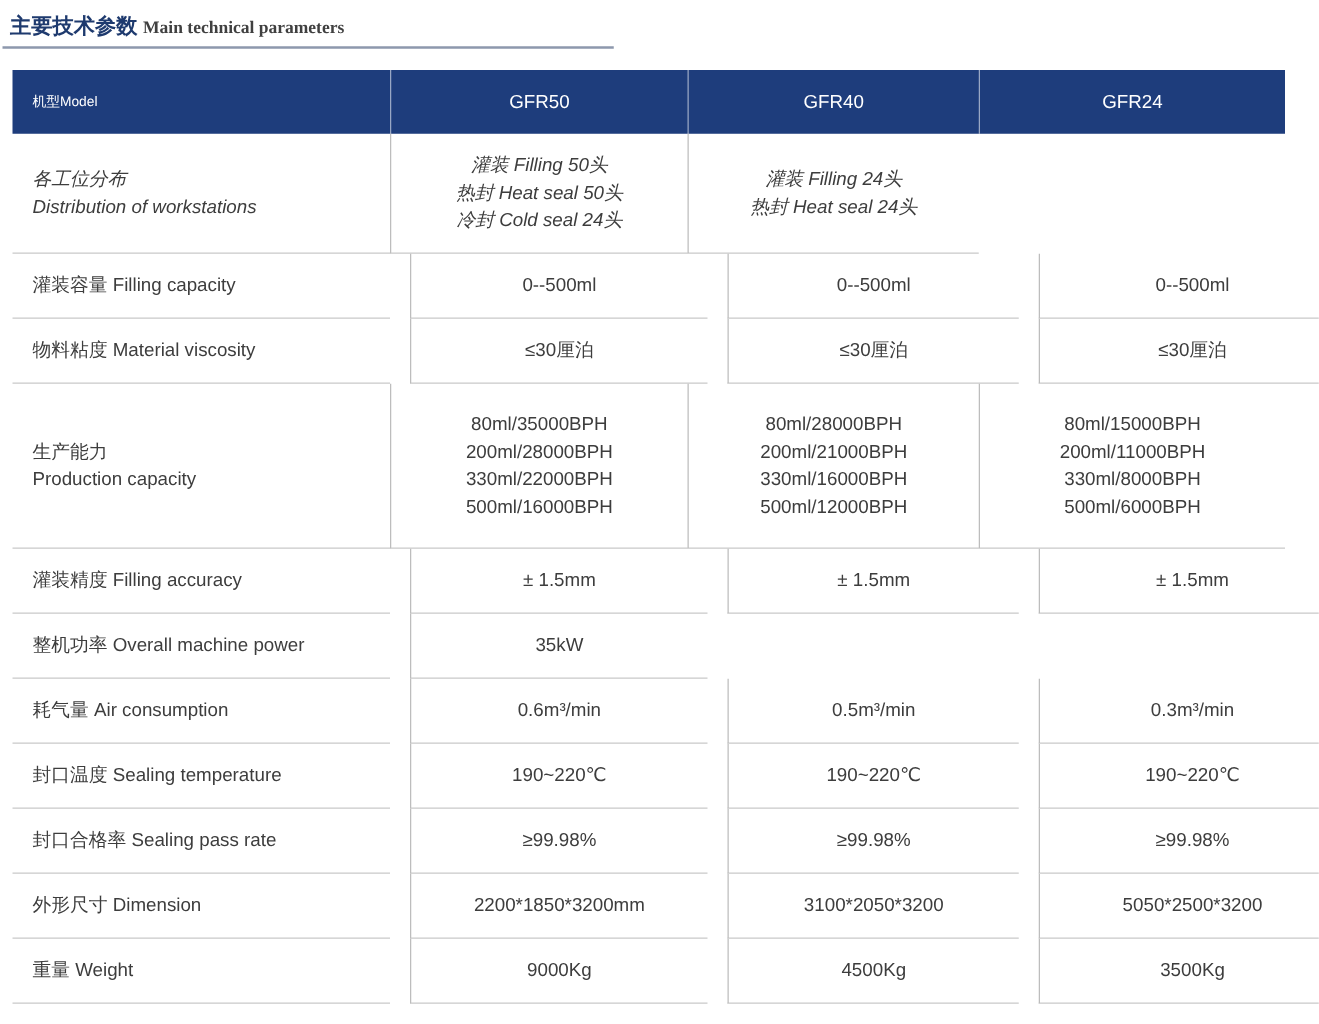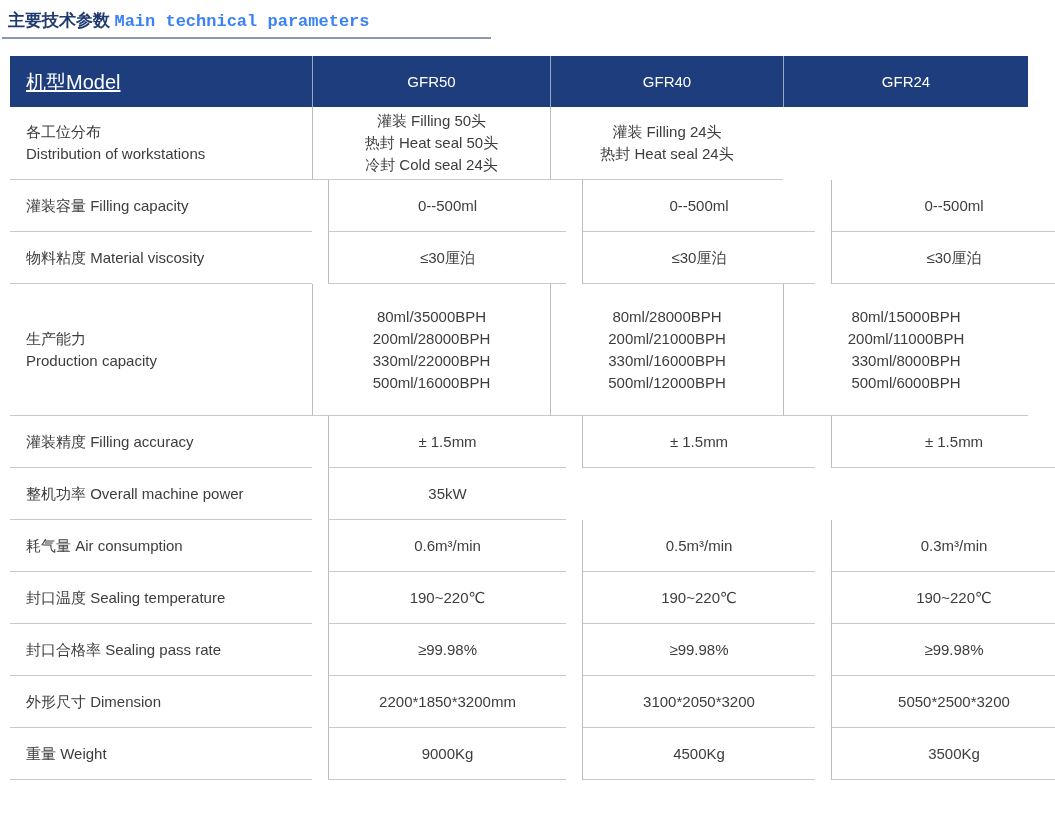--- a/index.html
+++ b/index.html
@@ -11,22 +11,22 @@
   }
   .page{position:relative;width:1055px;height:819px;overflow:hidden;}
 
   
   .title{padding:9px 0 0 8px;white-space:nowrap;}
   .t-zh{
     color:#1e3a6e;font-weight:bold;font-size:17px;
     font-family:Liberation Sans, sans-serif;
   }
   .t-en{
-    color:#3b82f6;font-weight:bold;font-size:17px;
-    font-family:Liberation Mono, monospace;
+    color:#404040;font-weight:bold;font-size:14px;
+    font-family:Liberation Serif, serif;
   }
   .title-underline{
     height:2px;width:489px;margin:5px 0 0 2px;
     background:#8d98ad;
   }
 
   
   .table{
     margin:17px 0 0 10px;
     width:1018px;
@@ -49,24 +49,24 @@
     text-align:center;
     line-height:22px;
     border-bottom:1px solid #c9c9c9;
     box-sizing:border-box;
   }
   .cell.label{
     justify-content:flex-start;
     text-align:left;
     padding-left:16px;
   }
-  .row.header .cell.label{font-size:20px;text-decoration:underline;}
+  .row.header .cell.label{font-size:11px;}
   .row.body .cell.val{border-left:1px solid #bdbdbd;}
   .r-std{height:52px;gap:16px;}
-  .r-work{height:73px;}
+  .r-work{height:96px;font-style:italic;}
   .r-prod{height:132px;}
 </style>
 </head>
 <body>
 
 <div class="page">
 
   <div class="title">
     <span class="t-zh">主要技术参数</span>
     <span class="t-en">Main technical parameters</span>

